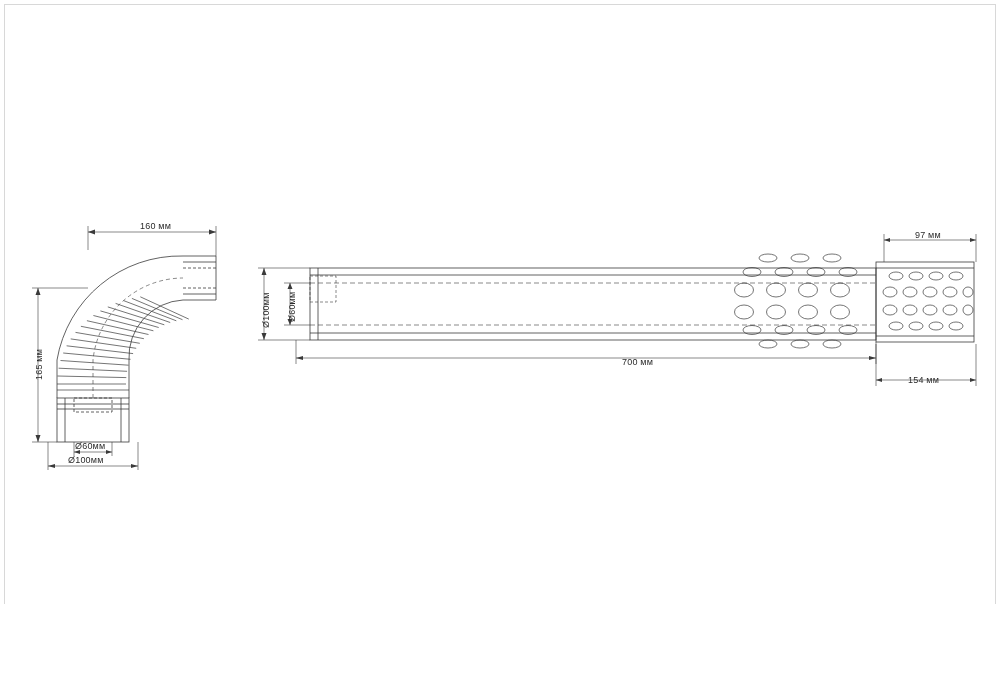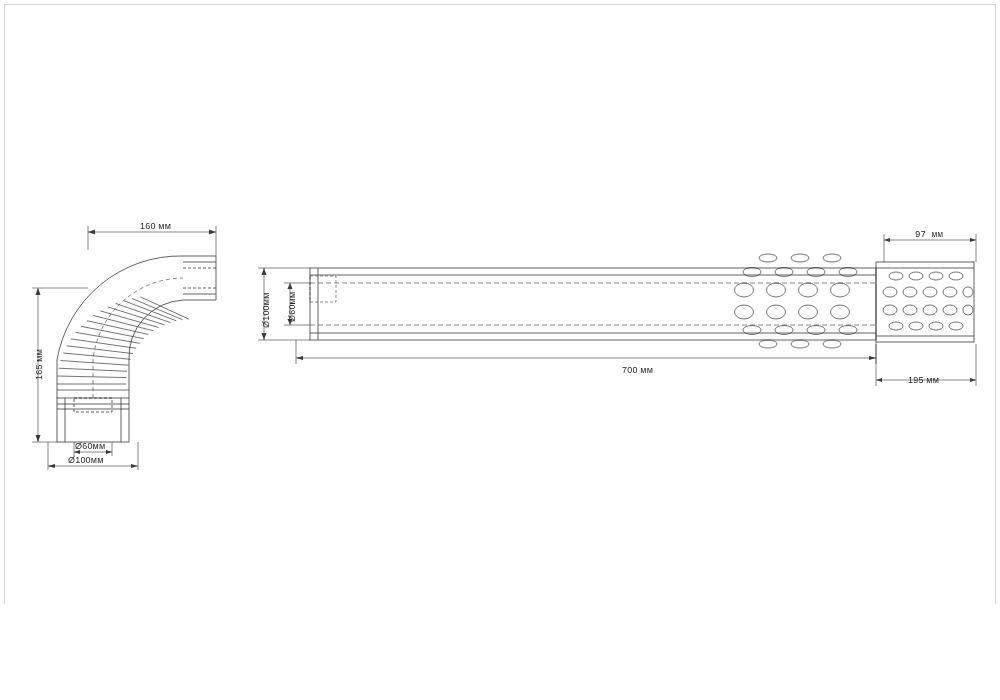--- a/index.html
+++ b/index.html
@@ -251,19 +251,19 @@
   <div class="dimtext vert" style="left:34px; top:380px;">165 мм</div>
 
   <div class="dimtext" style="left:75px; top:441px;">Ø60мм</div>
 
   <div class="dimtext" style="left:68px; top:455px;">Ø100мм</div>
 
   <div class="dimtext vert" style="left:261px; top:328px;">Ø100мм</div>
 
   <div class="dimtext vert" style="left:287px; top:322px;">Ø60мм</div>
 
-  <div class="dimtext" style="left:622px; top:357px;margin-top:8px;">700 мм</div>
-
-  <div class="dimtext" style="left:915px; top:230px;font-family:Liberation Mono, monospace;">97 мм</div>
-
-  <div class="dimtext" style="left:908px; top:375px;">195 мм</div>
+  <div class="dimtext" style="left:622px; top:357px;">700 мм</div>
+
+  <div class="dimtext" style="left:915px; top:230px;">97 мм</div>
+
+  <div class="dimtext" style="left:908px; top:375px;">154 мм</div>
 
 </div>
 
 </body></html>

